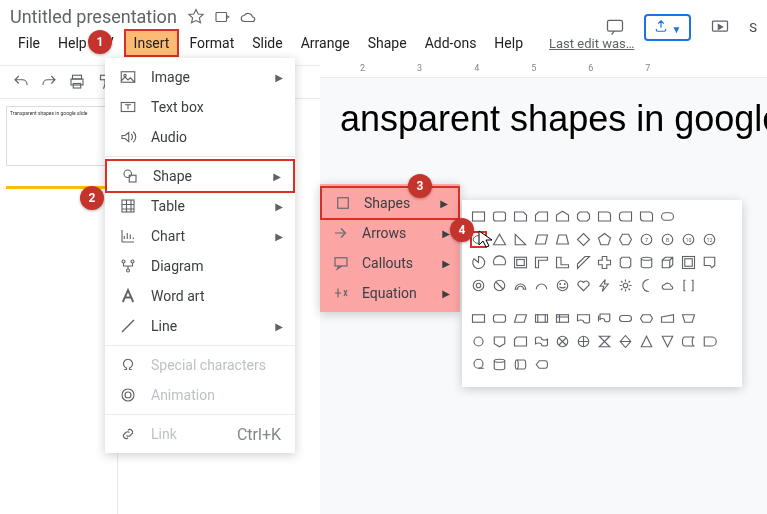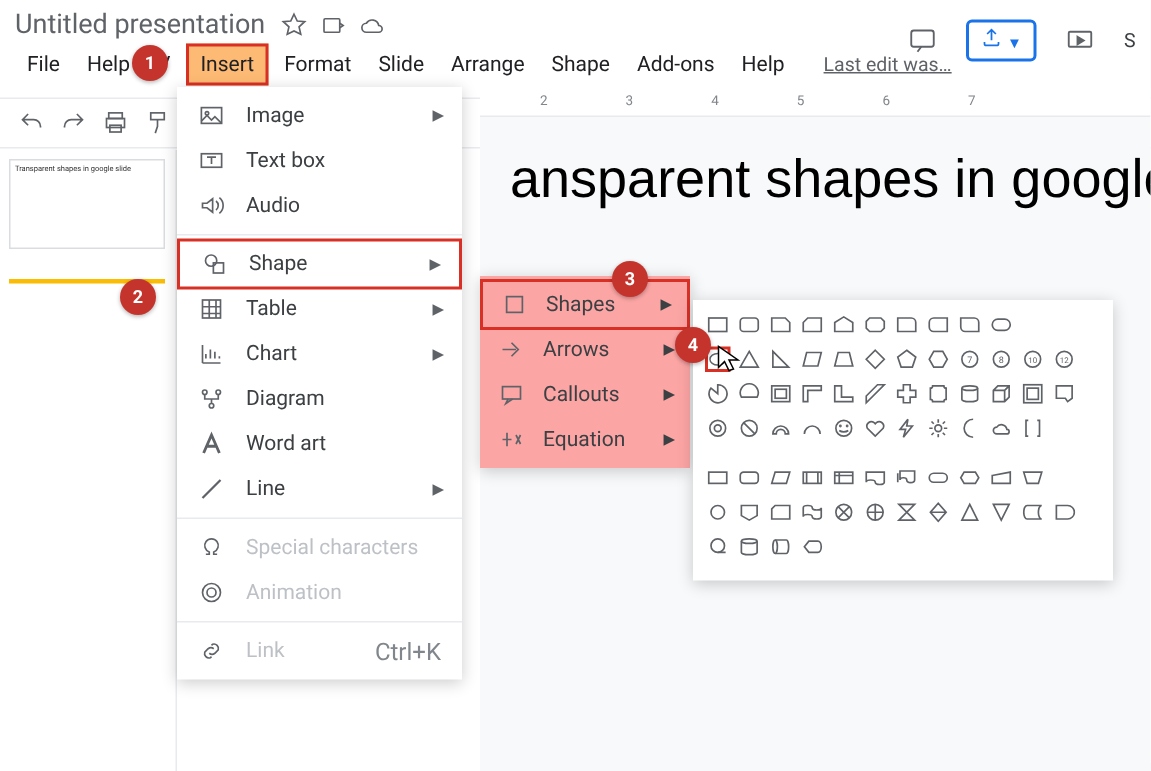--- a/index.html
+++ b/index.html
@@ -17,21 +17,21 @@
 .toolbar { display: flex; align-items: center; gap: 10px; padding: 6px 12px; border-bottom: 1px solid #e8eaed; color: #5f6368; }
 .tool-sep { width: 1px; height: 20px; background: #e8eaed; margin: 0 4px; }
 .tool-btn { padding: 4px 8px; font-size: 13px; color: #3c4043; }
 .filmstrip { position: absolute; left: 0; top: 100px; width: 118px; bottom: 0; border-right: 1px solid #e8eaed; padding: 6px; }
 .thumb { width: 104px; height: 60px; border: 1px solid #dadce0; background: #fff; font-size: 5px; padding: 3px; color: #333; }
 .thumb-underline { width: 104px; height: 3px; background: #fbbc04; margin-top: 20px; }
 .canvas-wrap { position: absolute; left: 320px; right: 0; top: 58px; bottom: 0; background: #f8f9fa; }
 .ruler { height: 20px; background: #fff; border-bottom: 1px solid #e8eaed; font-size: 9px; color: #80868b; display: flex; align-items: center; padding-left: 40px; gap: 52px; }
 .slide-body { padding: 20px 0 0 20px; }
 .slide-title { font-size: 36px; color: #000; font-family: Arial; white-space: nowrap; }
-.dropdown { position: absolute; left: 118px; top: 58px; width: 190px; background: #fff; box-shadow: 0 2px 10px rgba(0,0,0,.2); padding: 4px 0; z-index: 10; }
+.dropdown { position: absolute; left: 105px; top: 58px; width: 190px; background: #fff; box-shadow: 0 2px 10px rgba(0,0,0,.2); padding: 4px 0; z-index: 10; }
 .d-item { display: flex; align-items: center; padding: 6px 14px; gap: 14px; color: #3c4043; position: relative; font-size: 14px; }
 .d-item.disabled { color: #bdc1c6; }
 .d-item .arrow { position: absolute; right: 12px; font-size: 10px; color: #5f6368; }
 .d-item .shortcut { position: absolute; right: 14px; font-size: 16px; color: #80868b; }
 .d-item.highlight { border: 2px solid #d93025; margin: -2px 0; }
 .d-sep { height: 1px; background: #e8eaed; margin: 4px 0; }
 .submenu { position: absolute; left: 320px; top: 184px; width: 140px; background: #fca5a5; box-shadow: 0 2px 10px rgba(0,0,0,.2); padding: 4px 0; z-index: 11; }
 .sub-item { display: flex; align-items: center; padding: 6px 12px; gap: 12px; font-size: 14px; position: relative; }
 .sub-item .arrow { position: absolute; right: 10px; font-size: 10px; }
 .sub-item.highlight { border: 2px solid #d93025; margin: -2px 0; }

